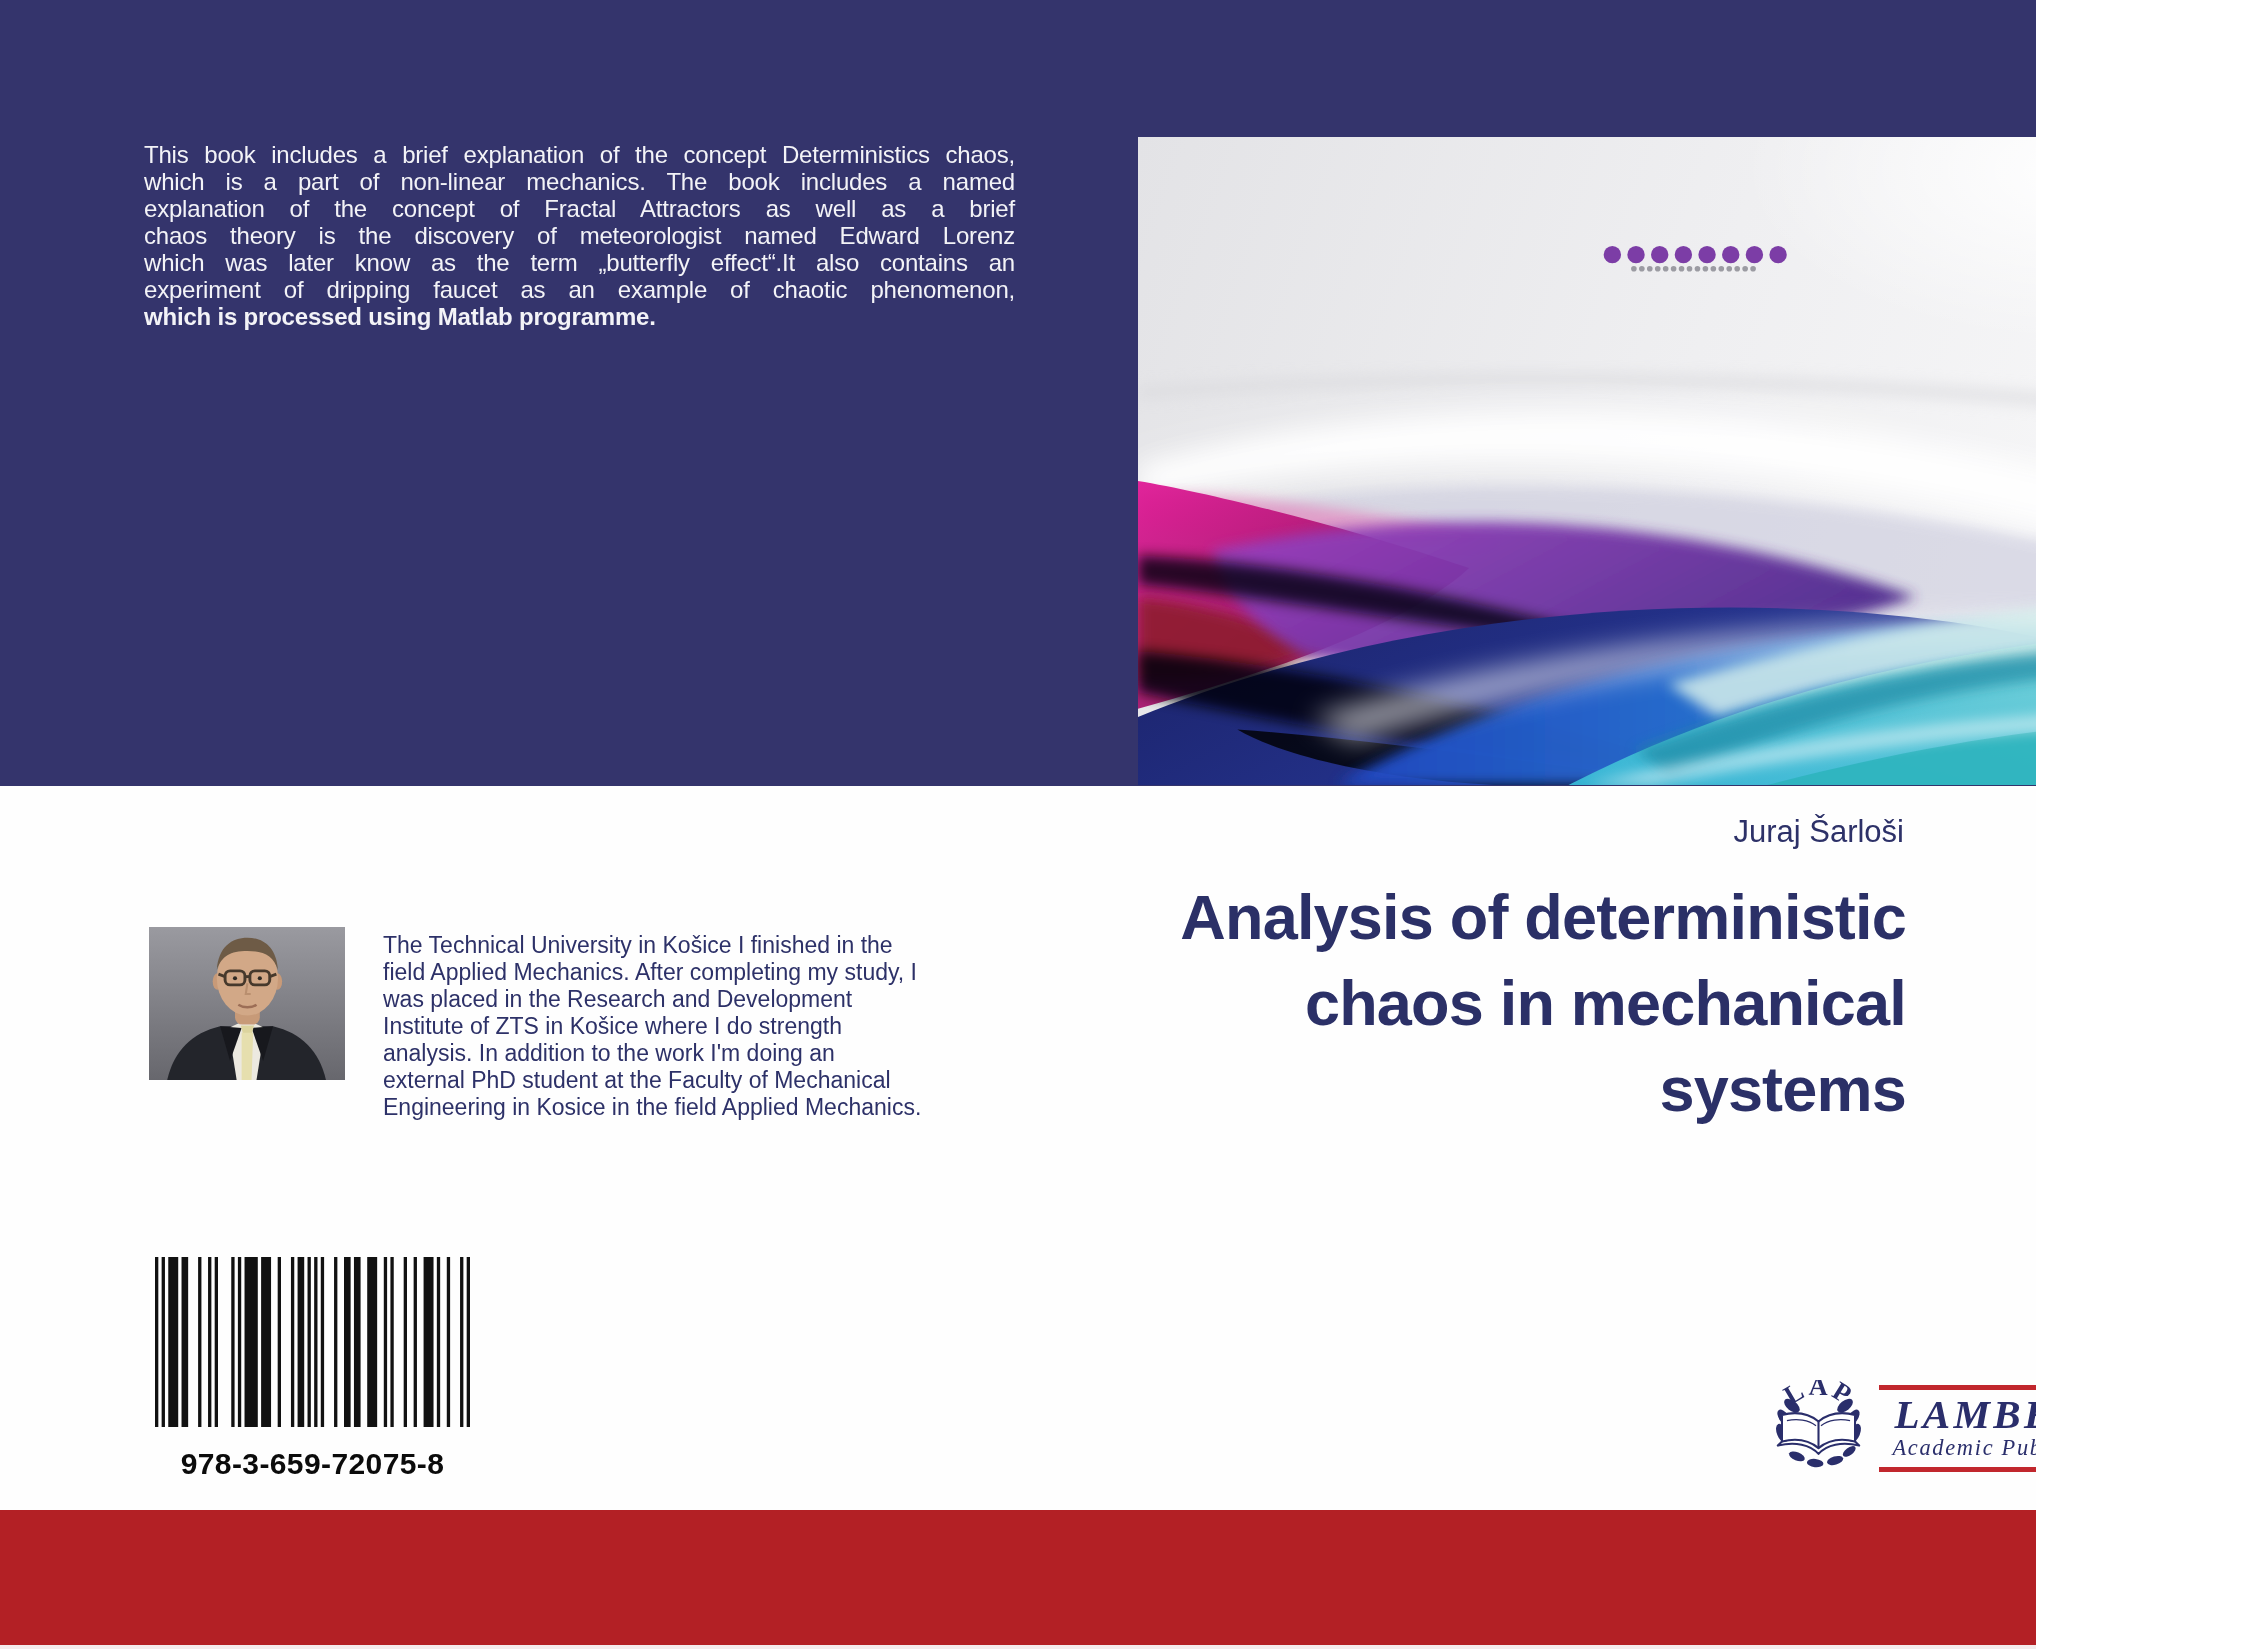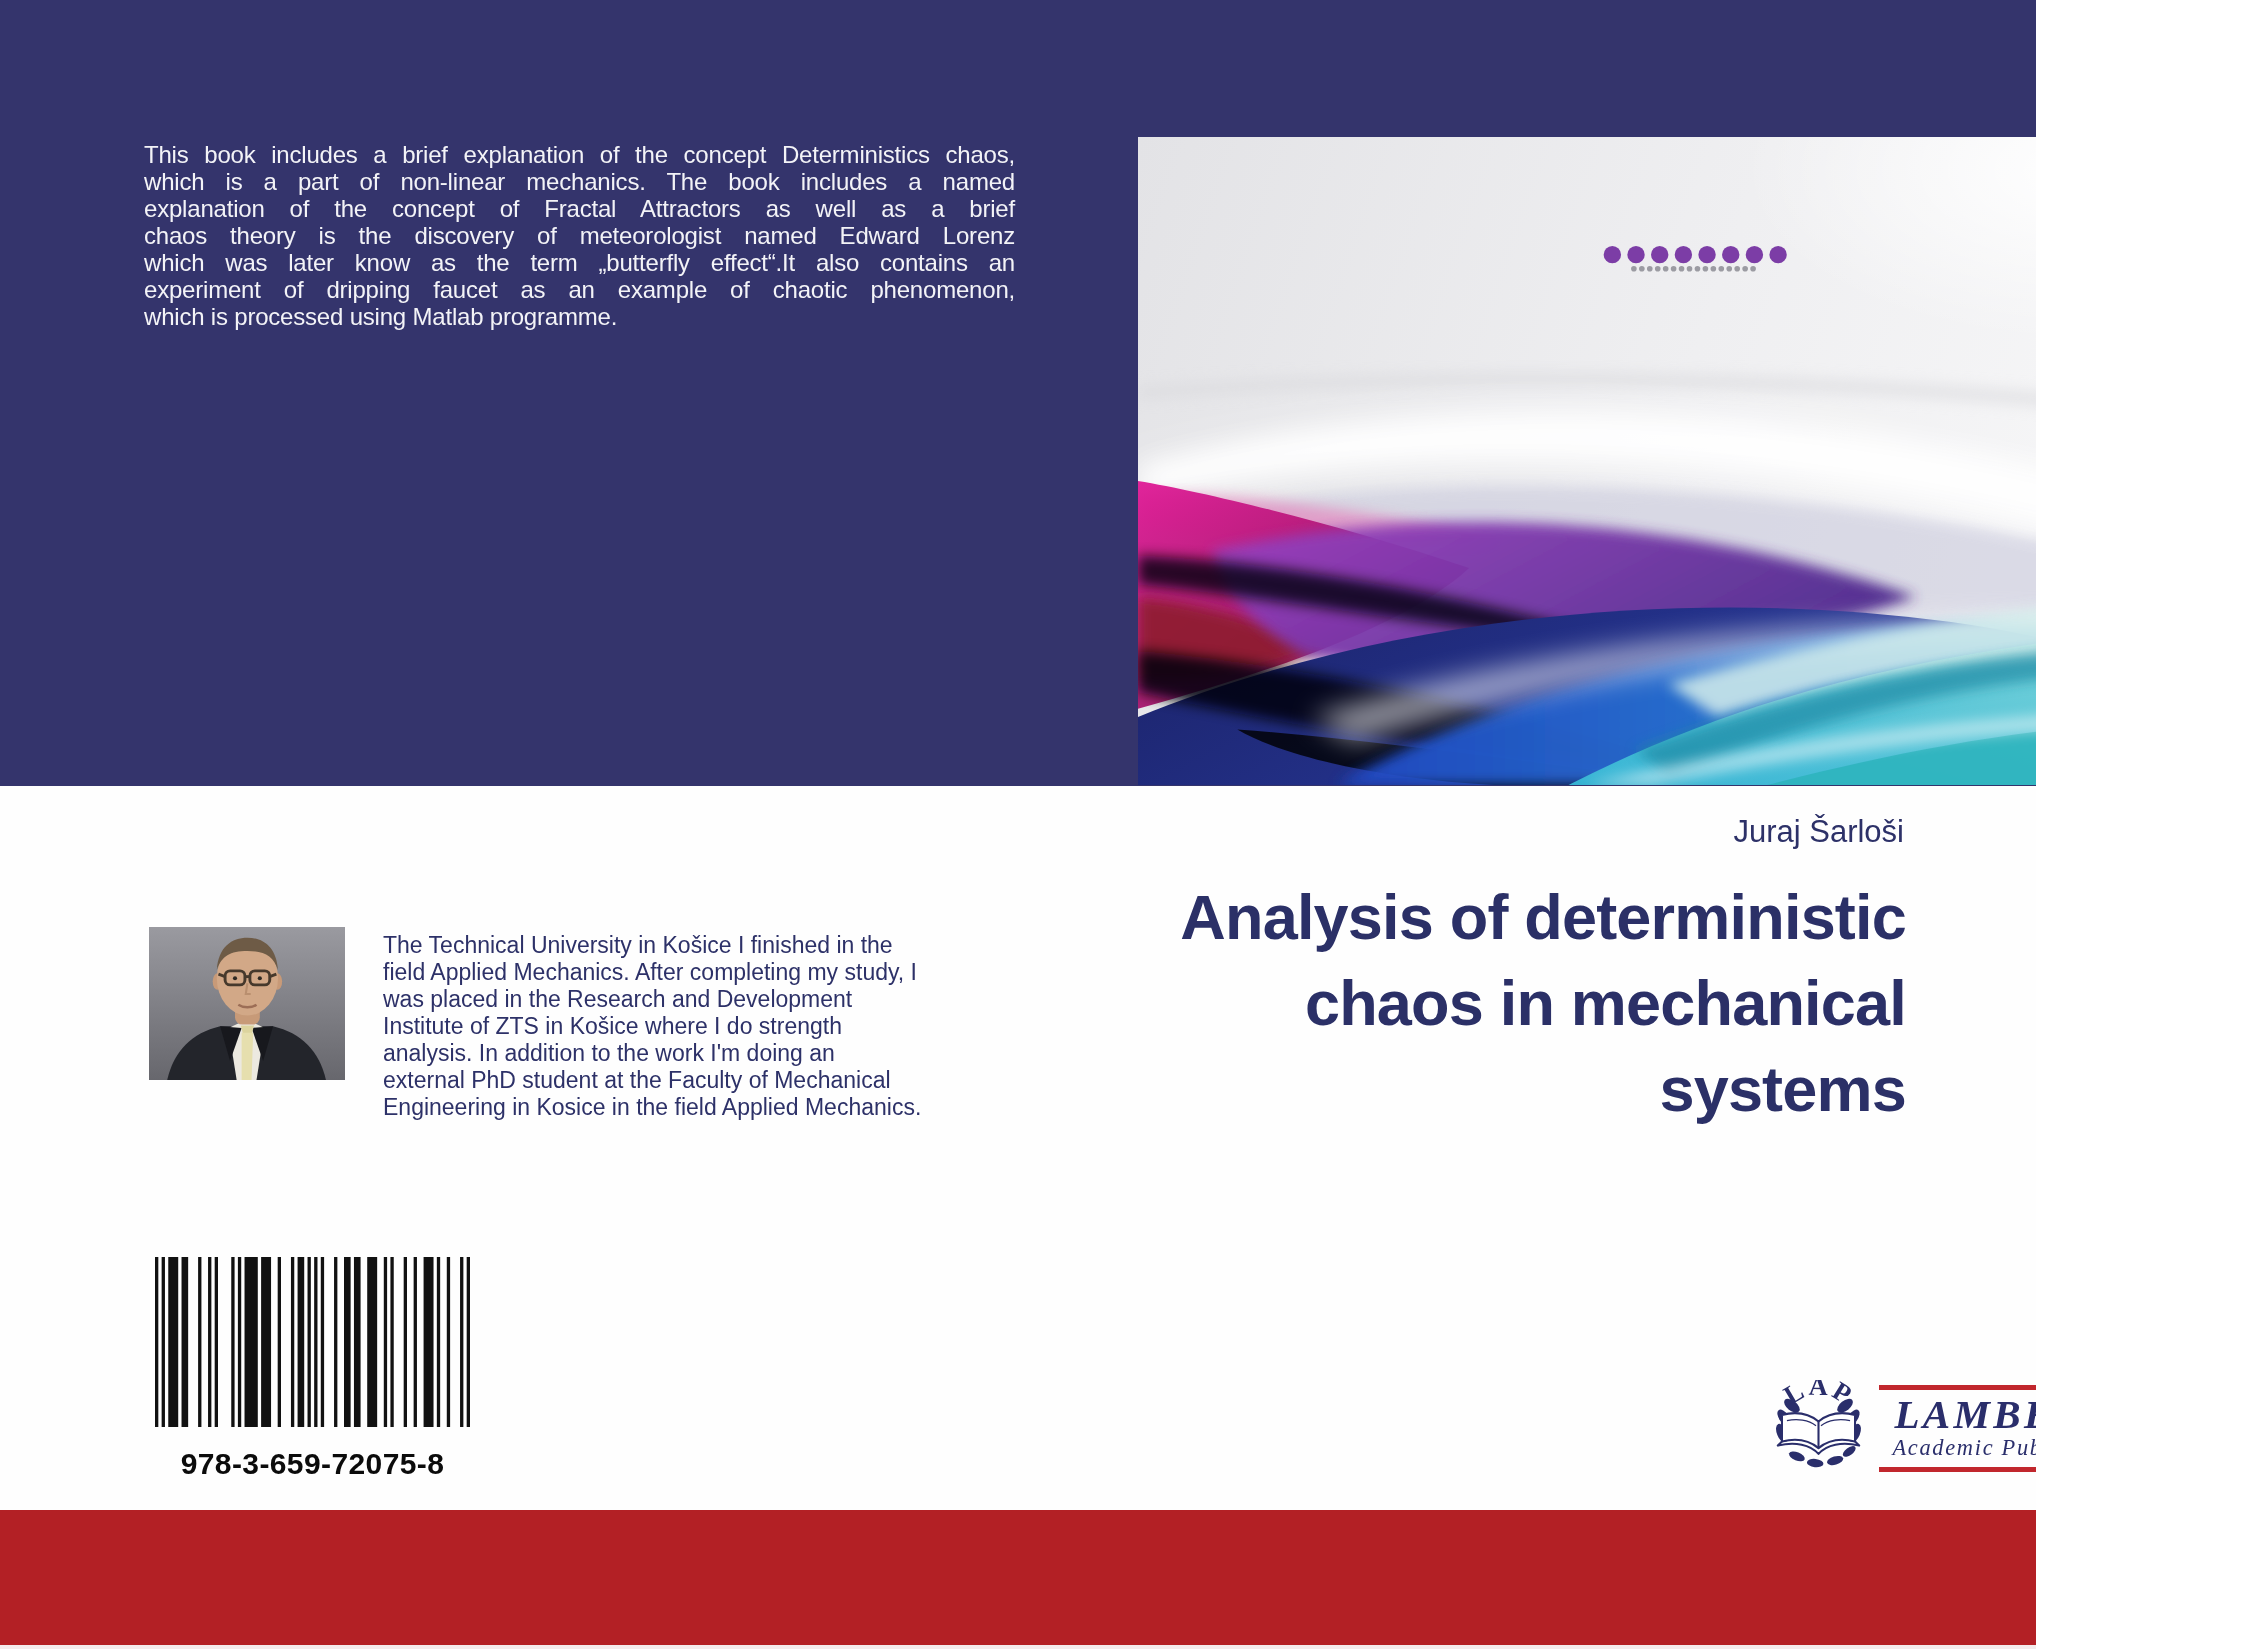--- a/index.html
+++ b/index.html
@@ -4,21 +4,21 @@
 <style>
   html,body{margin:0;padding:0;background:#ffffff;}
   .cover{position:relative;width:2036px;height:1650px;background:#fefefe;overflow:hidden;
          font-family:"Liberation Sans",sans-serif;}
   
   .navy-band{position:absolute;left:0;top:0;width:2250px;height:786px;background:#34346C;}
   
   .blurb{position:absolute;left:144px;top:141px;width:871px;color:#f3f3f7;
          font-size:24px;line-height:27px;letter-spacing:-0.2px;}
   .blurb .jline{text-align:justify;text-align-last:justify;}
-  .blurb .jline:last-child{text-align-last:left;}
+  .blurb .jline:last-child{text-align-last:left;font-weight:bold;}
   
   .cover-art{position:absolute;left:1138px;top:137px;width:1106px;height:648px;}
   .cover-art svg{display:block;width:100%;height:100%;}
   
   .author-name{position:absolute;top:814px;right:132px;font-size:31px;color:#2D3168;}
   .book-title{position:absolute;top:874px;right:130px;width:1159px;text-align:right;
               font-weight:bold;font-size:63px;line-height:86px;color:#2B3067;letter-spacing:-0.8px;}
   
   .photo{position:absolute;left:149px;top:927px;width:196px;height:153px;}
   .photo svg{display:block;width:100%;height:100%;}

